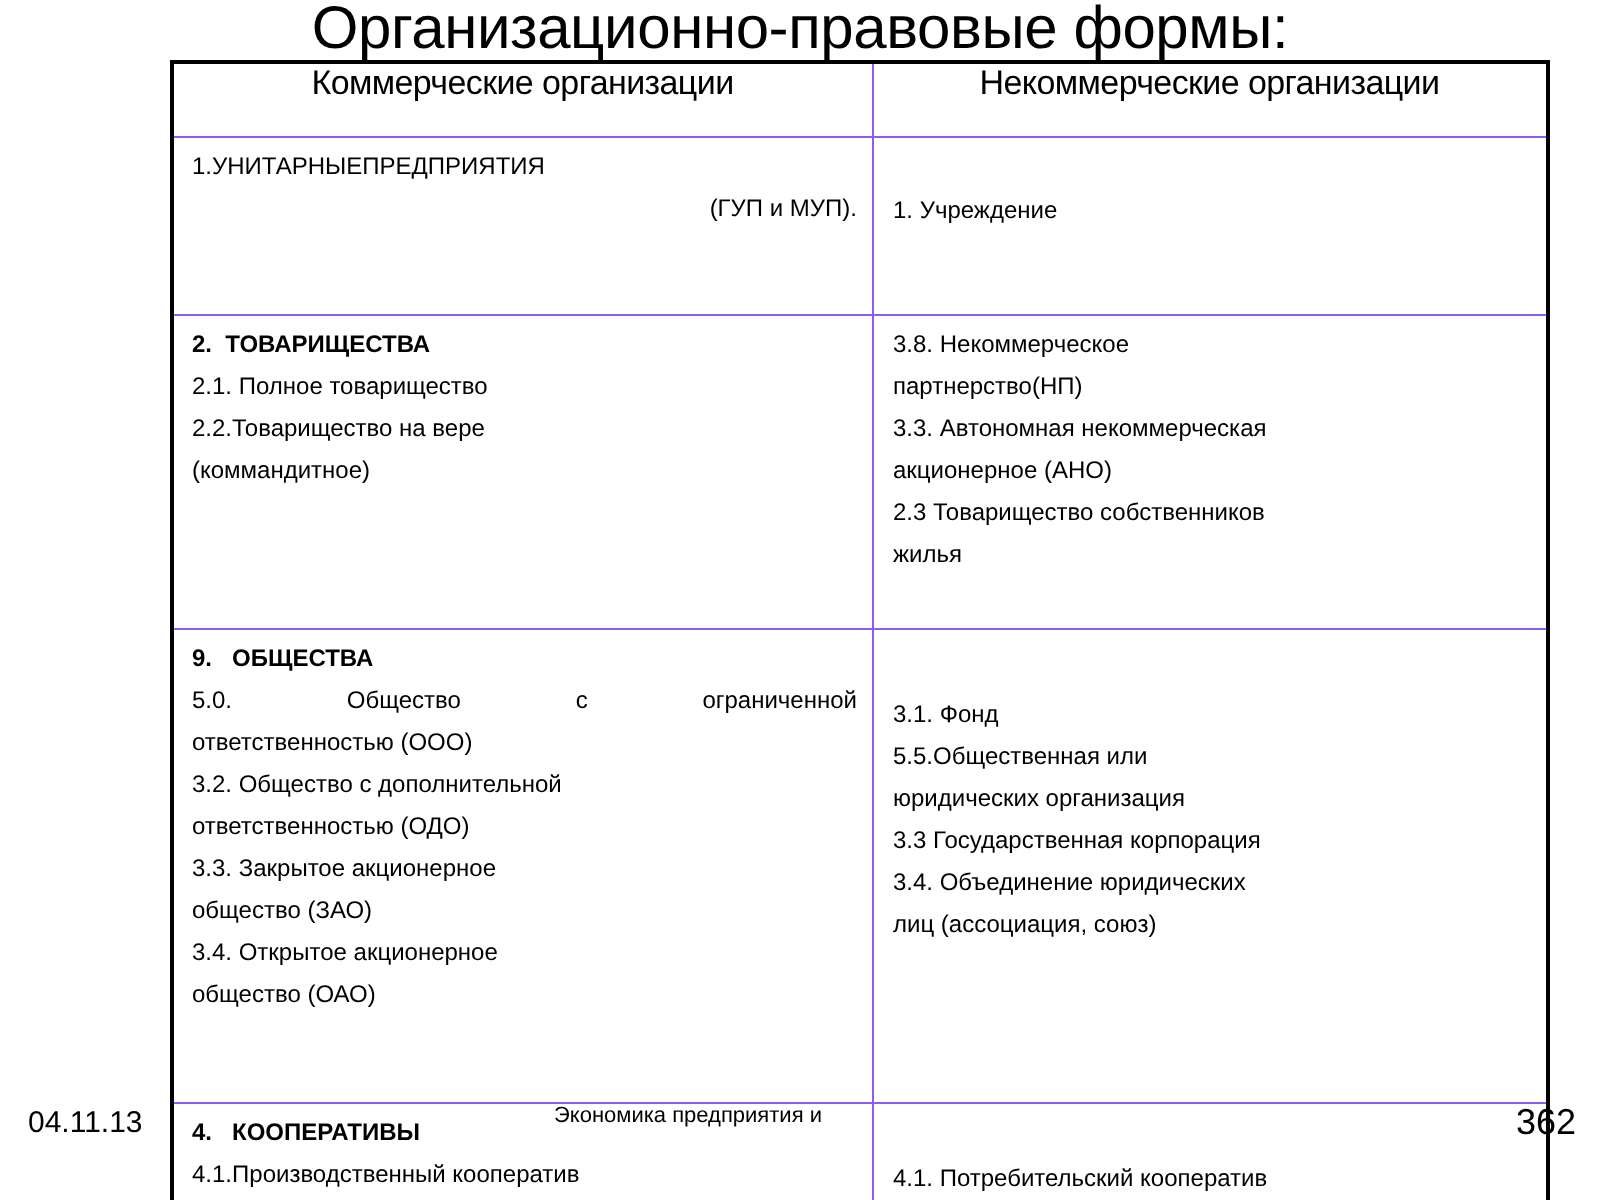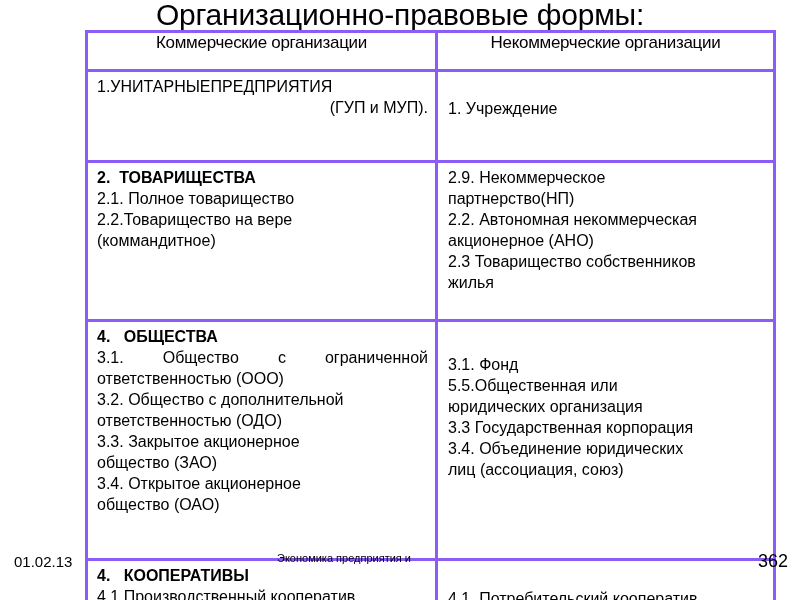--- a/index.html
+++ b/index.html
@@ -36,21 +36,21 @@
     position: absolute;
     left: 85px;
     top: 30px;
     width: 688px;
     border-collapse: collapse;
     table-layout: fixed;
     background: transparent;
   }
   .forms-table td,
   .forms-table th {
-    border: 3px solid #8b5cf6;
+    border: 1px solid #8b5cf6;
     vertical-align: top;
     padding: 0;
     background: transparent;
   }
   
   .forms-table {
     border: 2px solid #000000;
   }
 
   .col-left  { width: 350px; }
@@ -60,21 +60,21 @@
     height: 36px;
     text-align: center;
     vertical-align: middle;
     font-size: 17px;
     font-weight: normal;
     letter-spacing: -0.3px;
   }
 
   .cell-inner {
     padding: 4px 7px 4px 9px;
-    font-size: 16px;
+    font-size: 12px;
     line-height: 21px;
   }
   .cell-inner.pad-right {
     padding-left: 10px;
   }
 
   .line { display: block; white-space: pre-wrap; }
   .line.b { font-weight: bold; }
   .line.center { text-align: right; }
   .line.just {
@@ -155,35 +155,35 @@
       <td>
         <div class="cell-inner">
           <span class="line b">2.  ТОВАРИЩЕСТВА</span>
           <span class="line">2.1. Полное товарищество</span>
           <span class="line">2.2.Товарищество на вере</span>
           <span class="line">(коммандитное)</span>
         </div>
       </td>
       <td>
         <div class="cell-inner pad-right">
-          <span class="line">2.9. Некоммерческое</span>
+          <span class="line">3.8. Некоммерческое</span>
           <span class="line">партнерство(НП)</span>
-          <span class="line">2.2. Автономная некоммерческая</span>
+          <span class="line">3.3. Автономная некоммерческая</span>
           <span class="line">акционерное (АНО)</span>
           <span class="line">2.3 Товарищество собственников</span>
           <span class="line">жилья</span>
         </div>
       </td>
     </tr>
 
     <tr class="row-3">
       <td>
         <div class="cell-inner">
-          <span class="line b">4.   ОБЩЕСТВА</span>
-          <span class="line just">3.1. Общество с ограниченной</span>
+          <span class="line b">9.   ОБЩЕСТВА</span>
+          <span class="line just">5.0. Общество с ограниченной</span>
           <span class="line">ответственностью (ООО)</span>
           <span class="line">3.2. Общество с дополнительной</span>
           <span class="line">ответственностью (ОДО)</span>
           <span class="line">3.3. Закрытое акционерное</span>
           <span class="line">общество (ЗАО)</span>
           <span class="line">3.4. Открытое акционерное</span>
           <span class="line">общество (ОАО)</span>
         </div>
       </td>
       <td class="row-3-right">
@@ -208,19 +208,19 @@
       <td class="row-4-right">
         <div class="cell-inner pad-right">
           <span class="line">4.1. Потребительский кооператив</span>
         </div>
       </td>
     </tr>
 
   </tbody>
 </table>
 
-<div class="footer-date">01.02.13</div>
+<div class="footer-date">04.11.13</div>
 
 <div class="footer-center">
   <div>Экономика предприятия и</div>
 </div>
 
 <div class="footer-page">362</div>
 
 </body></html>

